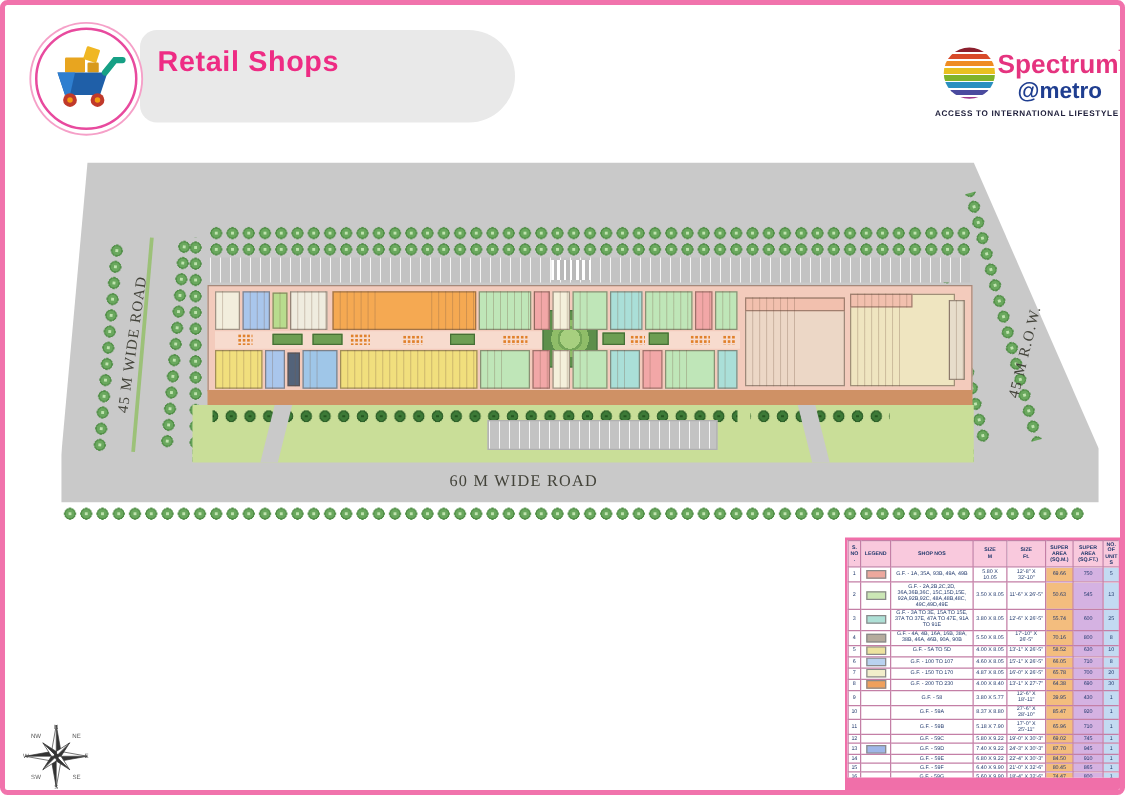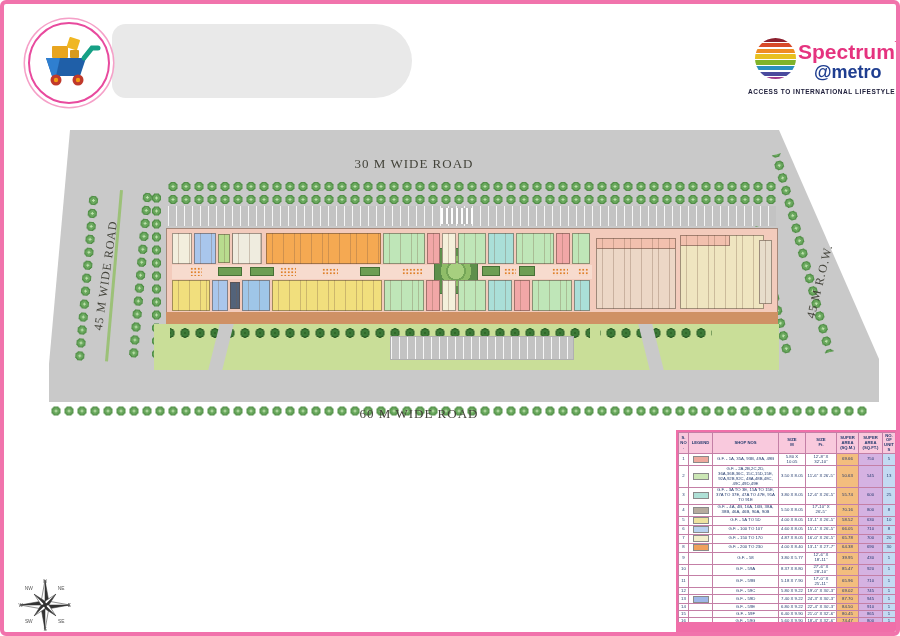--- a/index.html
+++ b/index.html
@@ -72,20 +72,21 @@
       <rect x="40" y="26" width="9" height="8" rx="1" fill="#d89a1c"></rect>
       <path d="M16 34 L56 34 L50 52 L22 52 Z" fill="#1f5fa8"></path>
       <path d="M16 34 L30 34 L26 52 L22 52 Z" fill="#2f7fd0"></path>
       <path d="M54 34 L62 24 L68 24" stroke="#16a085" stroke-width="5" fill="none" stroke-linecap="round"></path>
       <circle cx="26" cy="56" r="5.5" fill="#c0392b"></circle>
         <circle cx="26" cy="56" r="2.2" fill="#f39c12"></circle>
       <circle cx="48" cy="56" r="5.5" fill="#c0392b"></circle>
         <circle cx="48" cy="56" r="2.2" fill="#f39c12"></circle>
     </svg>
   </div>
+  <div class="hdr-title">Retail Shops</div>
 
   <div class="logo-sphere"></div>
   <div class="logo-name"><span>Spectrum</span><span class="logo-tm">TM</span></div>
   <div class="logo-metro">@metro</div>
   <div class="logo-tagline">ACCESS TO INTERNATIONAL LIFESTYLE</div>
 
   <div class="site-base"></div>
 
   <div class="abs trees-light" style="left:162px;top:176px;width:612px;height:13px;"></div>
   <div class="abs trees-light" style="left:162px;top:189px;width:612px;height:13px;"></div>
@@ -110,22 +111,21 @@
   <div class="anchor-label" style="left:688px;top:266px;width:60px;">DEPARTMENTAL STORE</div>
 
   <div class="abs" style="left:162px;top:308px;width:612px;height:12px;background:#cf9165;"></div>
   <div class="abs" style="left:150px;top:320px;width:625px;height:46px;background:#c9de98;"></div>
   <div class="abs trees-dark" style="left:166px;top:322px;width:420px;height:14px;"></div>
   <div class="abs trees-dark" style="left:596px;top:322px;width:112px;height:14px;"></div>
   <div class="abs" style="left:210px;top:320px;width:14px;height:46px;background:#c9c9c9;transform:skewX(-14deg);"></div>
   <div class="abs" style="left:640px;top:320px;width:14px;height:46px;background:#c9c9c9;transform:skewX(14deg);"></div>
   <div class="abs ticks" style="left:386px;top:332px;width:184px;height:24px;background-color:#c3c3c3;border:1px solid #b0b0b0;box-sizing:border-box;"></div>
 
-  <div class="road-label" style="left:330px;top:152px;width:160px;">30 M WIDE ROAD</div>
-  <div class="road-label" style="left:335px;top:373px;width:160px;margin-top:29px;">60 M WIDE ROAD</div>
+  <div class="road-label" style="left:335px;top:373px;width:160px;">60 M WIDE ROAD</div>
   <div class="road-label" style="left:40px;top:264px;width:124px;font-size:12px;transform:rotate(-82deg);">45 M WIDE ROAD</div>
   <div class="road-label" style="left:762px;top:270px;width:108px;font-size:12px;transform:rotate(-76deg);">45 M R.O.W.</div>
 
   <svg class="compass" viewBox="0 0 100 100">
     <g stroke="#333" stroke-width="1">
       <g id="card">
         <polygon points="50,4 57,43 50,50" fill="#333"></polygon>
         <polygon points="50,4 43,43 50,50" fill="#fff"></polygon>
       </g>
       <g transform="rotate(90 50 50)">

